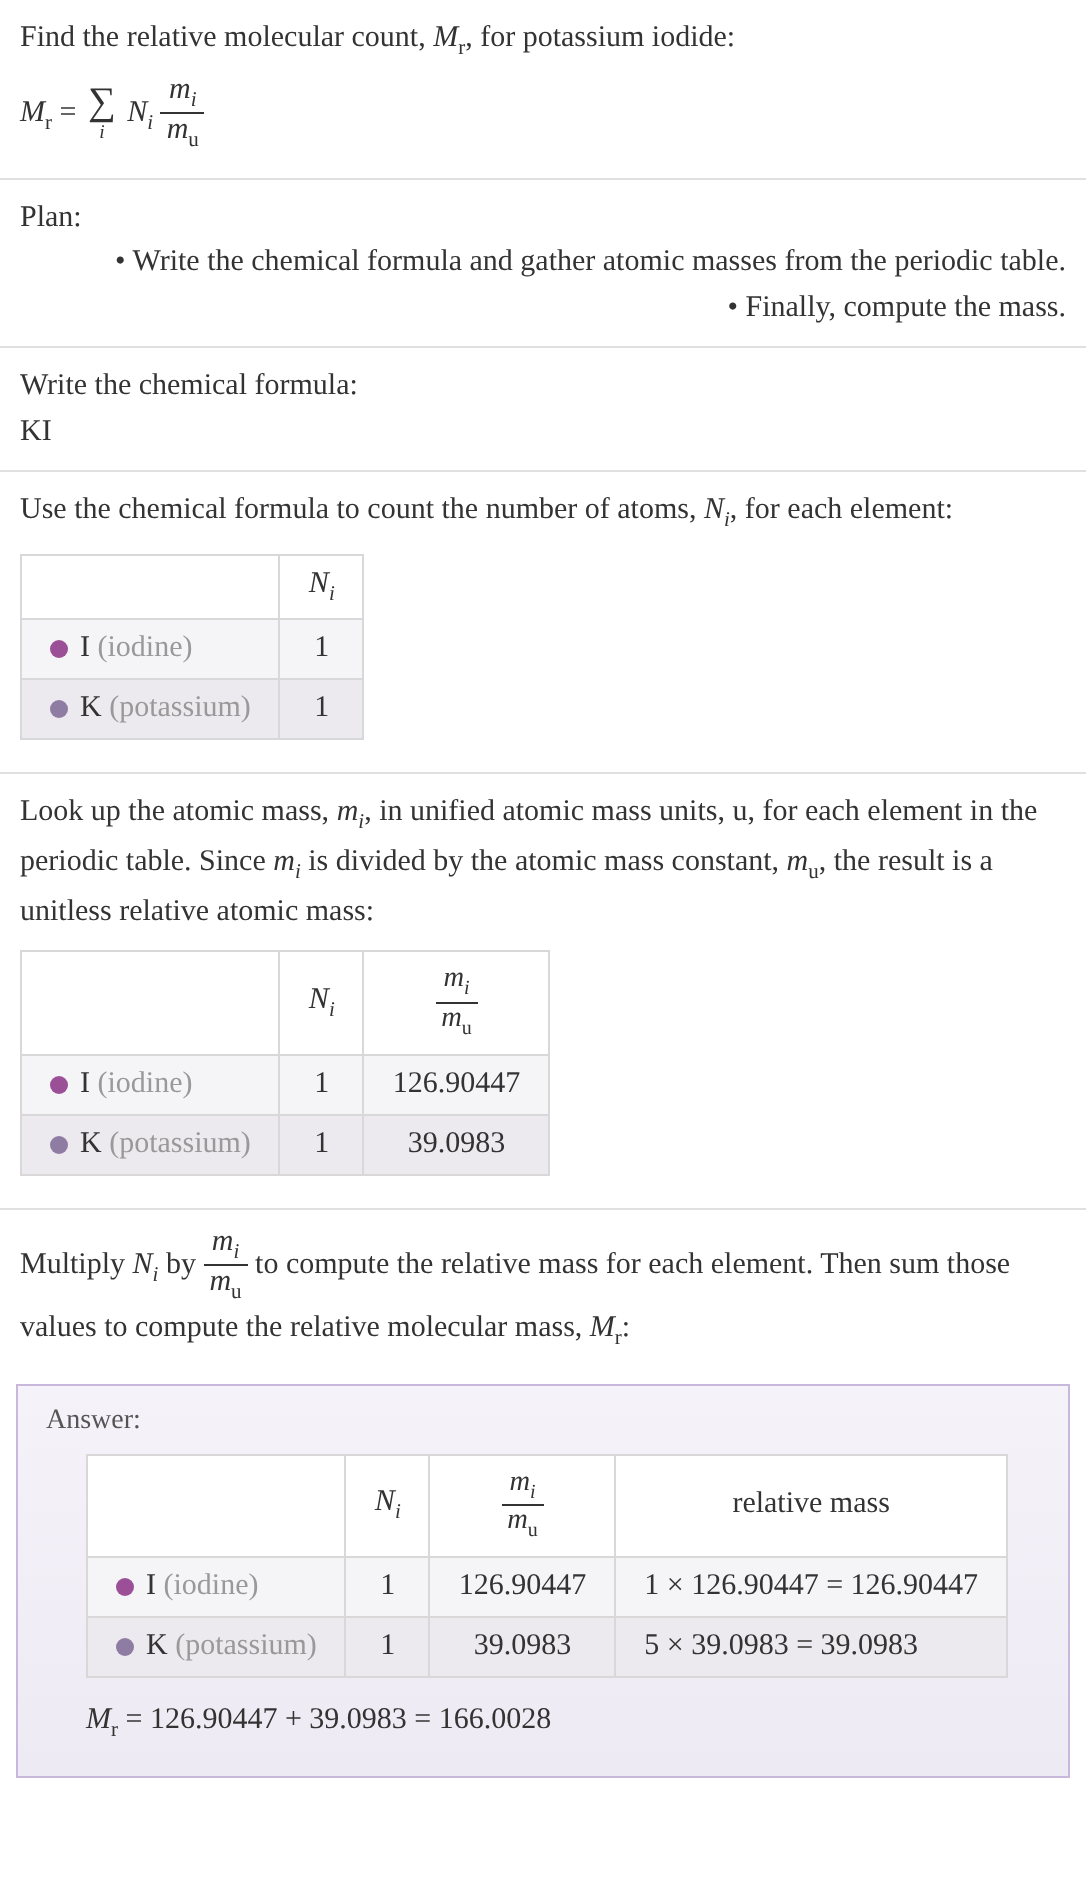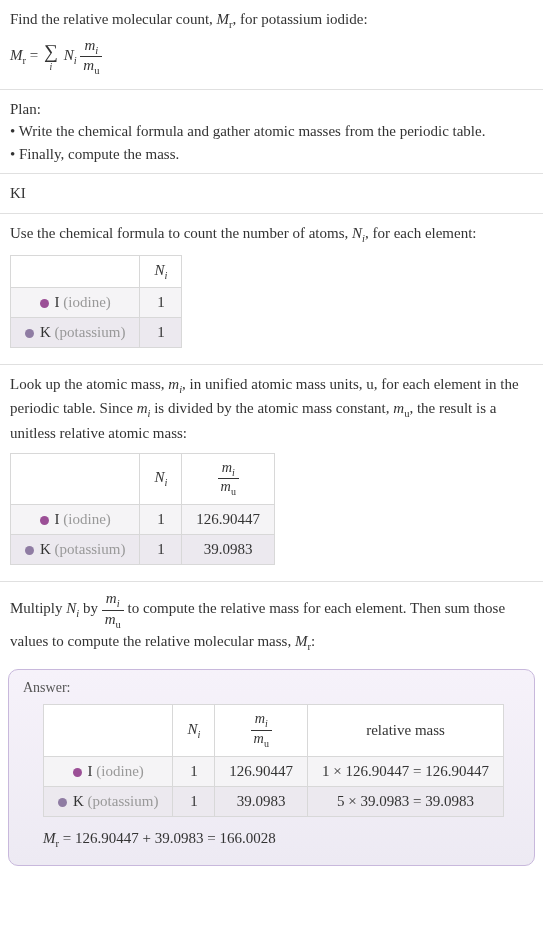--- a/index.html
+++ b/index.html
@@ -37,48 +37,48 @@
       display: inline-block;
       vertical-align: middle;
       text-align: center;
       line-height: 1;
       margin: 0 2px;
     }
     .sigma .big { font-size: 1.3em; font-style: normal; }
     .sigma .under { display: block; font-size: 0.65em; font-style: italic; }
     .plan-list { list-style: none; padding-left: 0; }
     .plan-list li::before { content: "• "; }
-    .plan-list li { line-height: 1.5; }
+    .plan-list li { line-height: 1.5; text-align: right; }
     table {
       border-collapse: collapse;
       margin: 8px 0;
     }
     th, td {
       border: 1px solid #d8d8d8;
       padding: 6px 14px;
-      text-align: center;
+      text-align: left;
       font-weight: normal;
     }
     th { background: #fff; }
     tbody tr:nth-child(odd) { background: #f5f4f6; }
     tbody tr:nth-child(even) { background: #ece9ef; }
     .th-center, .td-center { text-align: center; }
     .dot-i, .dot-k {
       display: inline-block;
       width: 9px; height: 9px;
       border-radius: 50%;
       margin-right: 6px;
       vertical-align: middle;
     }
     .dot-i { background: #9b4f96; }
     .dot-k { background: #8f7ca3; }
     .elem-gray { color: #999; }
     .answer-box {
       border: 1px solid #c8b8dc;
-      border-radius: 10px;
+      border-radius: 0;
       background: linear-gradient(#f6f2fa, #edeaf3);
       padding: 10px 14px 14px;
       margin: 6px 8px 24px;
     }
     .answer-label { color: #555; font-size: 14px; margin-bottom: 6px; }
     .answer-box table { margin-left: 20px; }
     .answer-final {
       font-style: italic;
       margin-top: 10px;
       margin-left: 20px;
@@ -107,20 +107,21 @@
 
 <div class="section">
   <p>Plan:</p>
   <ul class="plan-list">
     <li>Write the chemical formula and gather atomic masses from the periodic table.</li>
     <li>Finally, compute the mass.</li>
   </ul>
 </div>
 
 <div class="section">
+  <p>Write the chemical formula:</p>
   <p>KI</p>
 </div>
 
 <div class="section">
   <p>
     <span>Use the chemical formula to count the number of atoms, </span><i>N</i><span class="sub-i">i</span><span>, for each element:</span>
   </p>
   <table>
     <thead>
       <tr>

